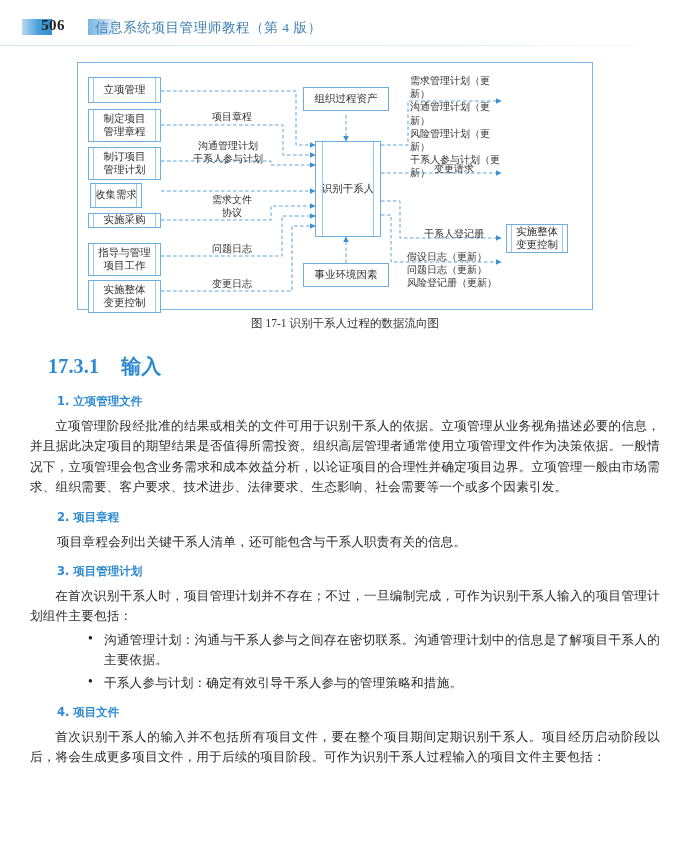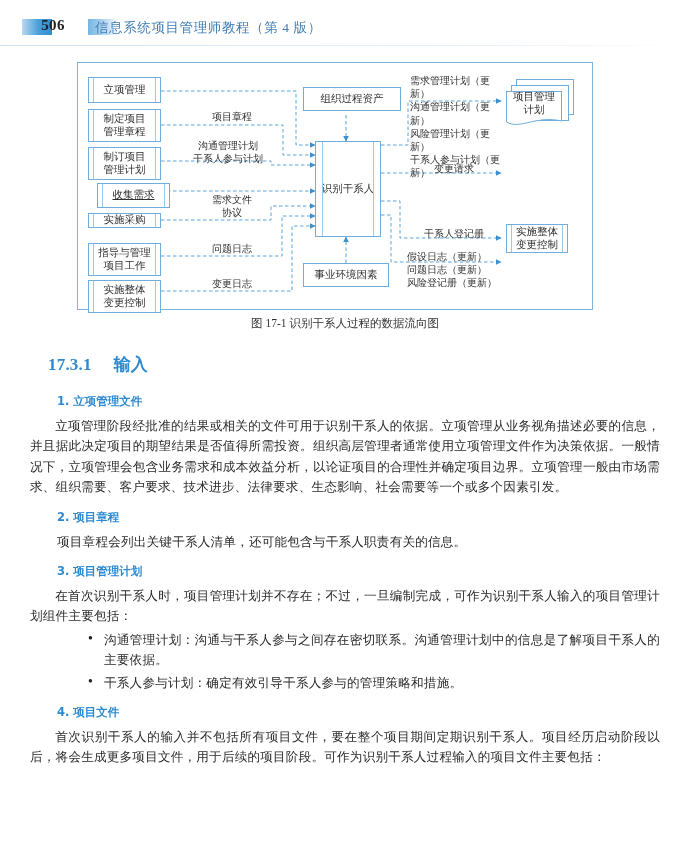--- a/index.html
+++ b/index.html
@@ -57,21 +57,21 @@
   
   .flab{position:absolute;font-size:10px;line-height:1.25;color:#303030;
     text-align:center;white-space:nowrap;}
   .flab.lft{text-align:left;}
 
   
   .caption{position:absolute;left:0;top:316px;width:690px;text-align:center;
     font-size:11.5px;color:#333;}
 
   
-  .sec{position:absolute;left:48px;top:353px;font-size:17px;font-weight:bold;color:#2e8ad0;}
+  .sec{position:absolute;left:48px;top:353px;font-size:20px;font-weight:bold;color:#2e8ad0;}
   .sec .num{letter-spacing:.2px;}
   .sec .ttl{margin-left:22px;}
 
   .content{position:absolute;left:30px;top:382px;width:630px;}
   .sub{font-family:"DejaVu Sans","Liberation Sans",sans-serif;
     font-size:11.5px;font-weight:bold;color:#2e8ad0;margin:12px 0 7px 27px;}
   p.para{margin:0 0 0 0;font-size:12.6px;line-height:1.62;text-align:justify;
     text-justify:inter-ideograph;color:#2b2b2b;letter-spacing:.2px;}
   p.para.ind{text-indent:2em;}
   ul.bul{margin:3px 0 0 0;padding:0;list-style:none;}
@@ -118,60 +118,51 @@
         <path d="M303,138 L322,138 L322,175 L423,175"></path>
         <path d="M303,152 L313,152 L313,199 L423,199"></path>
       </g>
     </svg>
 
     <div class="node proc" style="left:10px;top:14px;width:73px;height:26px;">立项管理</div>
     <div class="node proc" style="left:10px;top:46px;width:73px;height:33px;white-space:pre-line;">制定项目
 管理章程</div>
     <div class="node proc" style="left:10px;top:84px;width:73px;height:33px;white-space:pre-line;">制订项目
 管理计划</div>
-    <div class="node proc" style="left:19px;top:120px;width:73px;height:25px;text-decoration:underline;">收集需求</div>
+    <div class="node proc" style="left:12px;top:120px;width:52px;height:25px;">收集需求</div>
     <div class="node proc" style="left:10px;top:150px;width:73px;height:15px;">实施采购</div>
     <div class="node proc" style="left:10px;top:180px;width:73px;height:33px;white-space:pre-line;">指导与管理
 项目工作</div>
     <div class="node proc" style="left:10px;top:217px;width:73px;height:33px;white-space:pre-line;">实施整体
 变更控制</div>
 
     <div class="flab" style="left:94px;top:48px;width:120px;">项目章程</div>
     <div class="flab" style="left:90px;top:77px;width:120px;white-space:pre-line;">沟通管理计划
 干系人参与计划</div>
     <div class="flab" style="left:94px;top:131px;width:120px;">需求文件</div>
     <div class="flab" style="left:94px;top:144px;width:120px;">协议</div>
     <div class="flab" style="left:94px;top:180px;width:120px;">问题日志</div>
     <div class="flab" style="left:94px;top:215px;width:120px;">变更日志</div>
 
-    <div class="node rect" style="left:225px;top:24px;width:98px;height:24px;">组织过程资产</div>
+    <div class="node rect" style="left:225px;top:24px;width:86px;height:24px;">组织过程资产</div>
 
     <div class="node central" style="left:237px;top:78px;width:66px;height:96px;">识别干系人</div>
 
     <div class="node rect" style="left:225px;top:200px;width:86px;height:24px;">事业环境因素</div>
 
     <div class="flab lft" style="left:332px;top:11px;width:98px;white-space:pre-line;line-height:1.32;">需求管理计划（更新）
 沟通管理计划（更新）
 风险管理计划（更新）
 干系人参与计划（更新）</div>
     <div class="flab" style="left:330px;top:100px;width:92px;">变更请求</div>
     <div class="flab" style="left:330px;top:165px;width:92px;">干系人登记册</div>
     <div class="flab lft" style="left:329px;top:187px;width:96px;white-space:pre-line;line-height:1.32;">假设日志（更新）
 问题日志（更新）
 风险登记册（更新）</div>
 
-    <div class="docstack" style="left:428px;top:16px;width:70px;height:52px;">
-      <div class="sheet" style="left:10px;top:0;width:56px;height:34px;"></div>
-      <div class="sheet" style="left:5px;top:6px;width:56px;height:34px;"></div>
-      <div class="front" style="width:56px;height:25px;white-space:pre-line;">项目管理
-计划</div>
-      <svg width="58" height="16" style="top:36px;">
-        <path d="M0.5,0 L0.5,7 C14,15 30,0 55.5,6 L55.5,0" fill="#fff" stroke="#6faedb" stroke-width="1"></path>
-      </svg>
-    </div>
 
     <div class="node proc" style="left:428px;top:161px;width:62px;height:29px;white-space:pre-line;">实施整体
 变更控制</div>
 
 
   </div>
 </div>
 
 <div class="caption">图 17-1    识别干系人过程的数据流向图</div>
 

